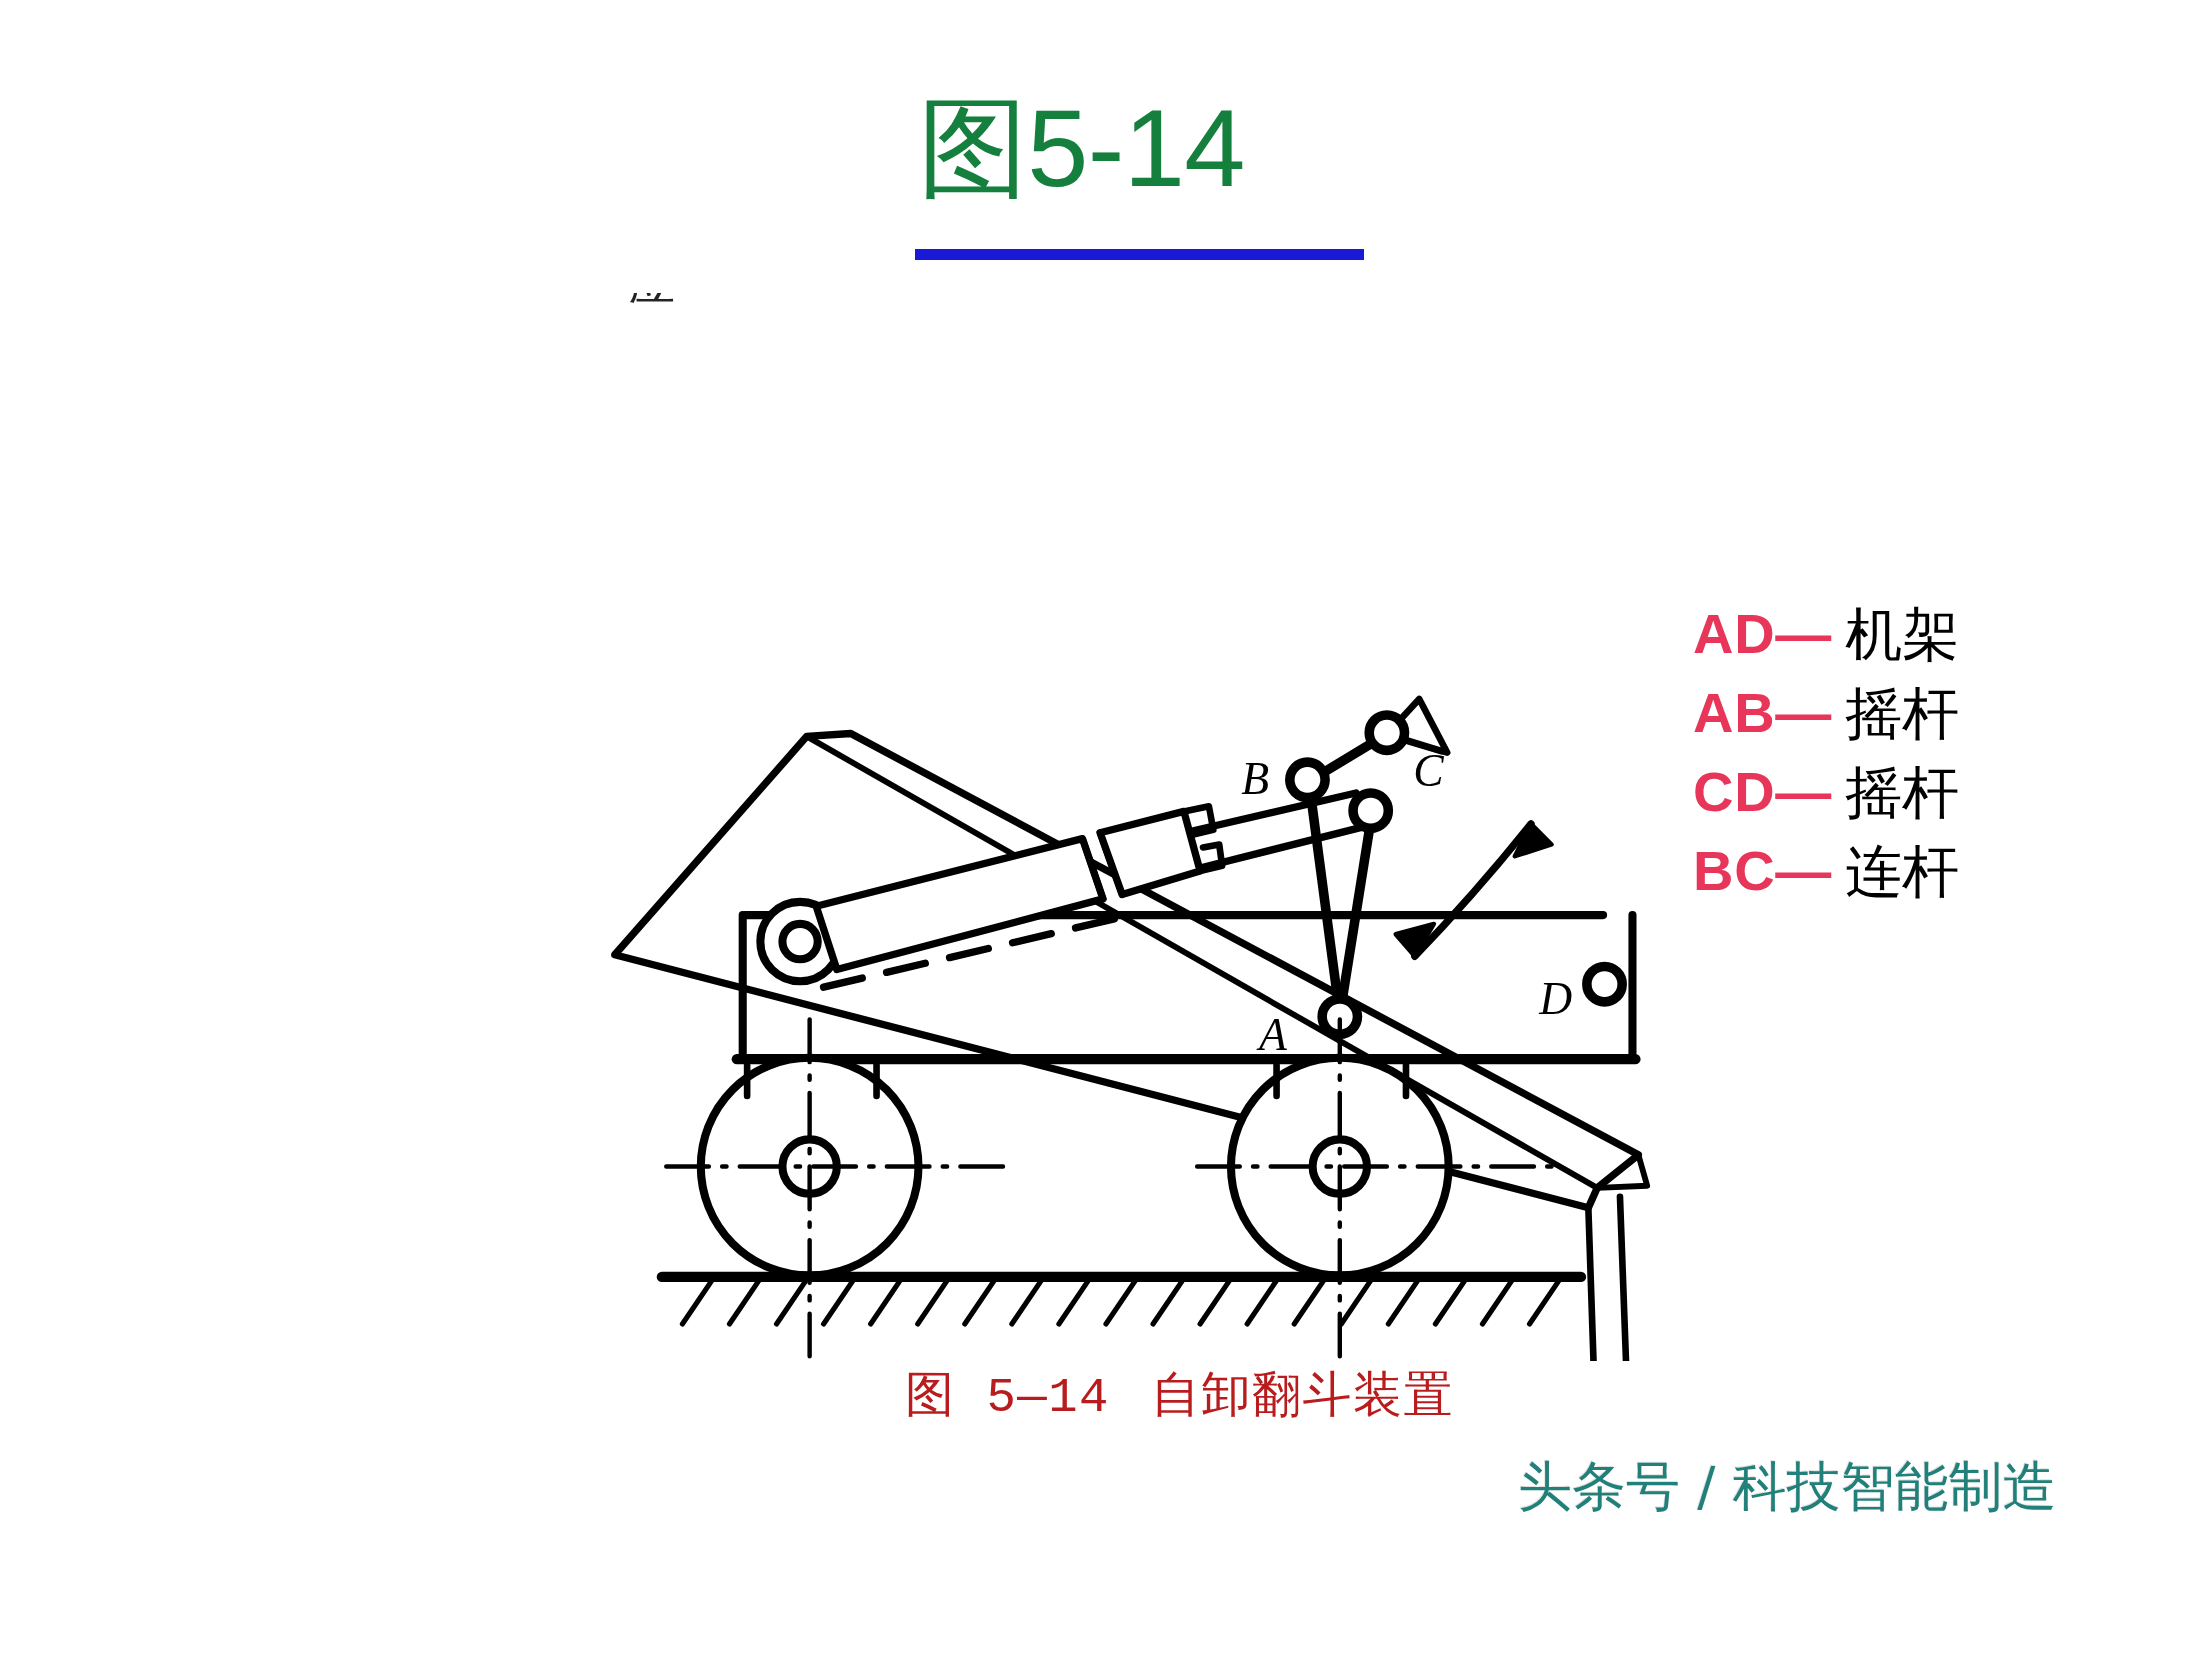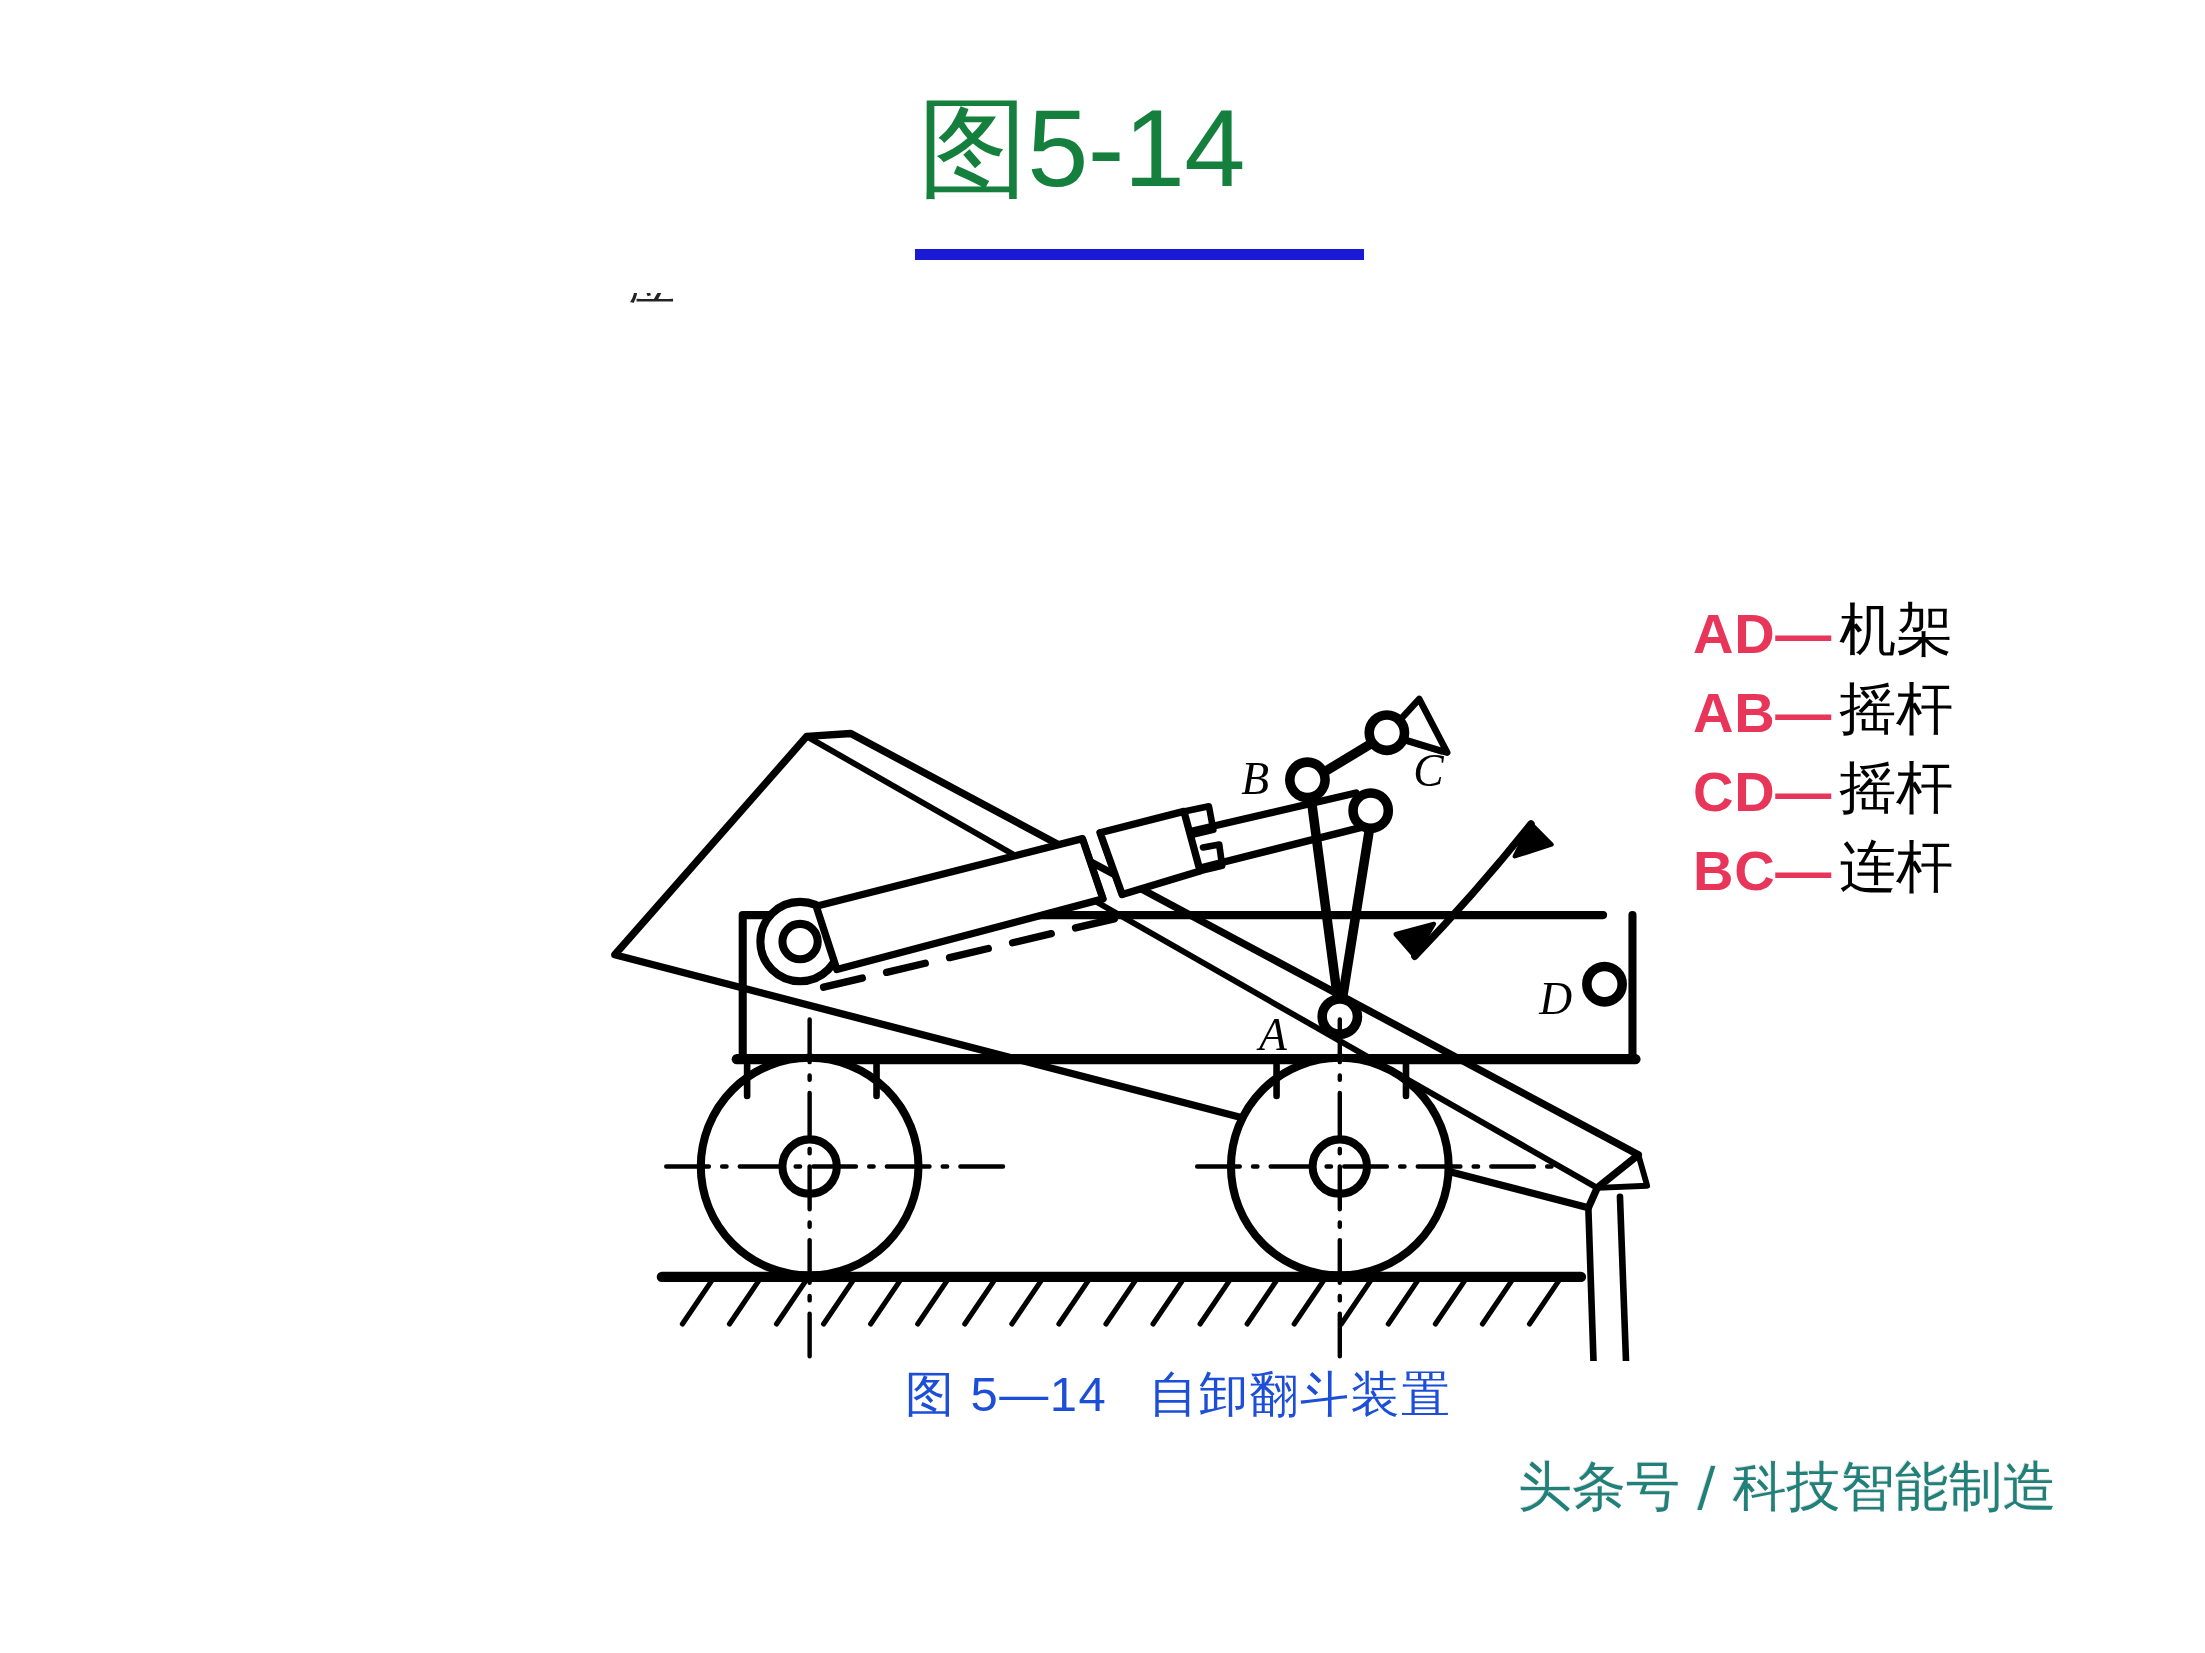--- a/index.html
+++ b/index.html
@@ -66,23 +66,23 @@
     width: 1103px;
     height: 1008px;
   }
   #drawing svg { display: block; width: 100%; height: 100%; }
 
   
   #figure-caption {
     position: absolute;
     left: 905px;
     top: 1362px;
-    font-family: Liberation Sans, sans-serif;
+    font-family: Liberation Mono, monospace;
     font-size: 49px;
-    color: #1d4ed8;
+    color: #b91c1c;
     white-space: nowrap;
     letter-spacing: 1.5px;
   }
   #figure-caption .cap-gap { display: inline-block; width: 41px; }
 
   
   #legend {
     position: absolute;
     left: 1693px;
     top: 606px;
@@ -105,22 +105,22 @@
     color: #e8365a;
     font-weight: bold;
     font-size: 56px;
     line-height: 1;
     margin: 0 0px;
   }
   .legend-term {
     color: #000000;
     font-size: 57px;
     line-height: 1;
-    margin-left: 8px;
-    font-family: Liberation Mono, monospace;
+    margin-left: 14px;
+    font-family: Liberation Serif, serif;
   }
 
   
   #watermark {
     position: absolute;
     left: 1518px;
     top: 1460px;
     font-size: 54px;
     line-height: 1;
     color: #0f766e;

